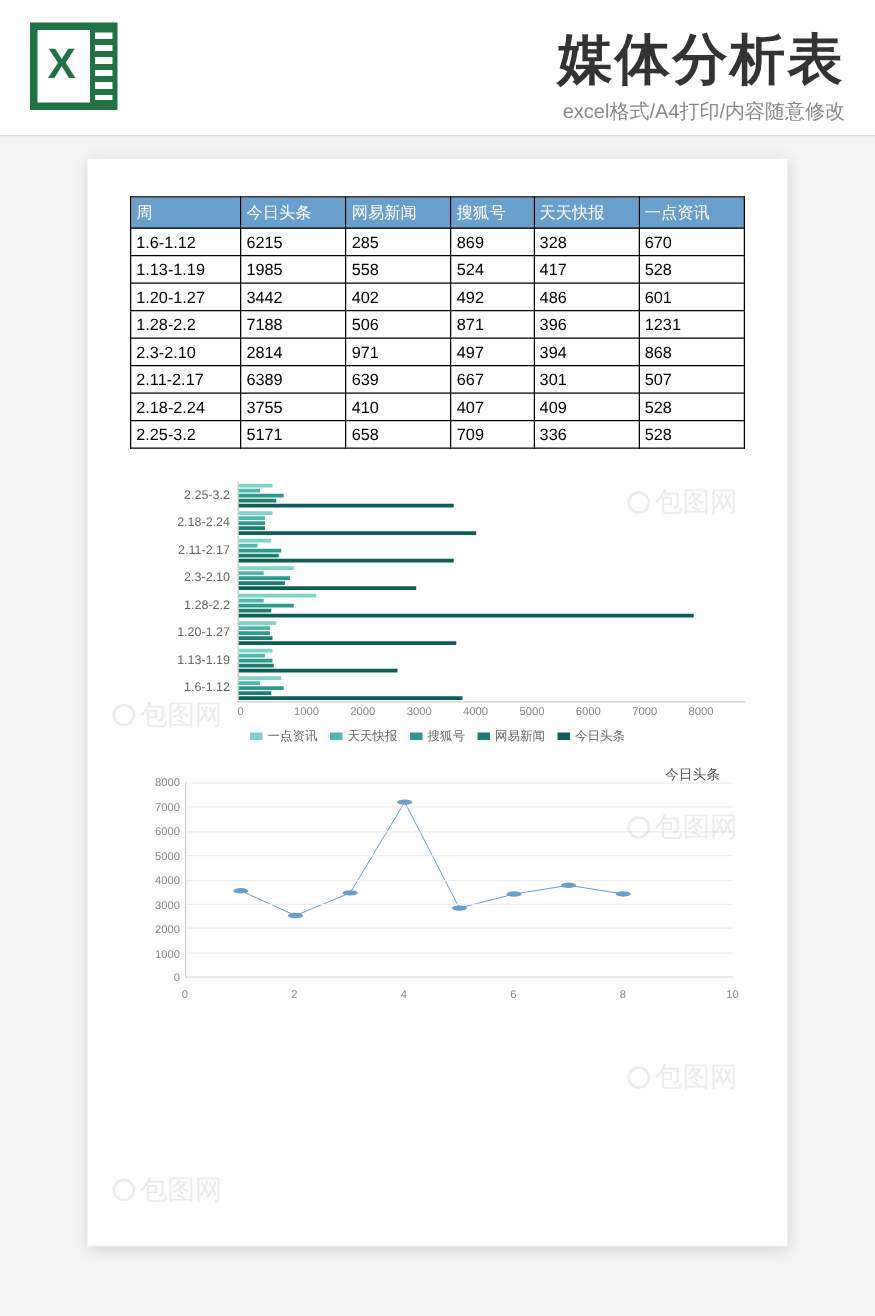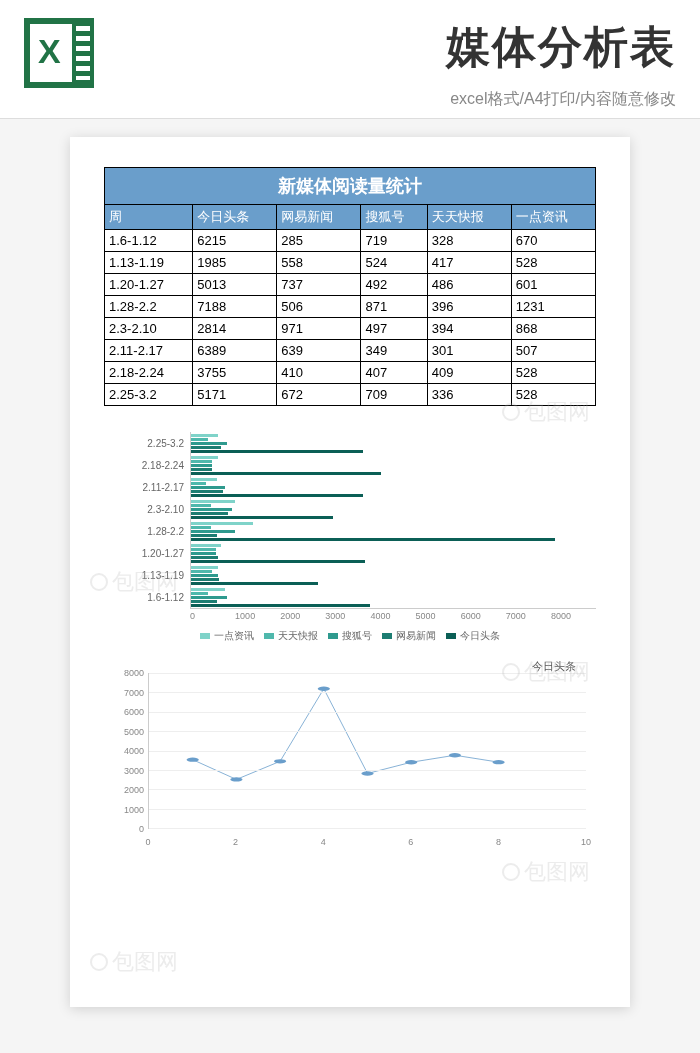--- a/index.html
+++ b/index.html
@@ -53,21 +53,21 @@
     font-size: 44px;
     font-weight: 700;
     color: #333;
     letter-spacing: 2px;
     text-align: right;
   }
   .subtitle {
     font-size: 16px;
     color: #888;
     text-align: right;
-    margin-top: 12px;
+    margin-top: 2px;
   }
   .divider {
     height: 1px;
     background: #ddd;
     margin: 0 0 18px 0;
   }
   .page {
     width: 560px;
     margin: 0 auto;
     background: #fff;
@@ -227,53 +227,52 @@
     </div>
   <div class="header-text">
     <div class="title-main">媒体分析表</div>
     <div class="subtitle">excel格式/A4打印/内容随意修改</div>
   </div>
 </div>
 <div class="divider"></div>
 
 <div class="page">
 
-  <div class="table-title">新媒体阅读量统计</div>
   <table class="data">
     <thead>
         <tr>
           <th>周</th>
           <th>今日头条</th>
           <th>网易新闻</th>
           <th>搜狐号</th>
           <th>天天快报</th>
           <th>一点资讯</th>
         </tr>
       </thead>
     <tbody>
         <tr>
           <td>1.6-1.12</td>
           <td>6215</td>
           <td>285</td>
-          <td>719</td>
+          <td>869</td>
           <td>328</td>
           <td>670</td>
         </tr>
         <tr>
           <td>1.13-1.19</td>
           <td>1985</td>
           <td>558</td>
           <td>524</td>
           <td>417</td>
           <td>528</td>
         </tr>
         <tr>
           <td>1.20-1.27</td>
-          <td>5013</td>
-          <td>737</td>
+          <td>3442</td>
+          <td>402</td>
           <td>492</td>
           <td>486</td>
           <td>601</td>
         </tr>
         <tr>
           <td>1.28-2.2</td>
           <td>7188</td>
           <td>506</td>
           <td>871</td>
           <td>396</td>
@@ -284,36 +283,36 @@
           <td>2814</td>
           <td>971</td>
           <td>497</td>
           <td>394</td>
           <td>868</td>
         </tr>
         <tr>
           <td>2.11-2.17</td>
           <td>6389</td>
           <td>639</td>
-          <td>349</td>
+          <td>667</td>
           <td>301</td>
           <td>507</td>
         </tr>
         <tr>
           <td>2.18-2.24</td>
           <td>3755</td>
           <td>410</td>
           <td>407</td>
           <td>409</td>
           <td>528</td>
         </tr>
         <tr>
           <td>2.25-3.2</td>
           <td>5171</td>
-          <td>672</td>
+          <td>658</td>
           <td>709</td>
           <td>336</td>
           <td>528</td>
         </tr>
       </tbody>
   </table>
 
   <div class="bar-chart">
     <div id="bar-rows">
         <div class="bar-row">

